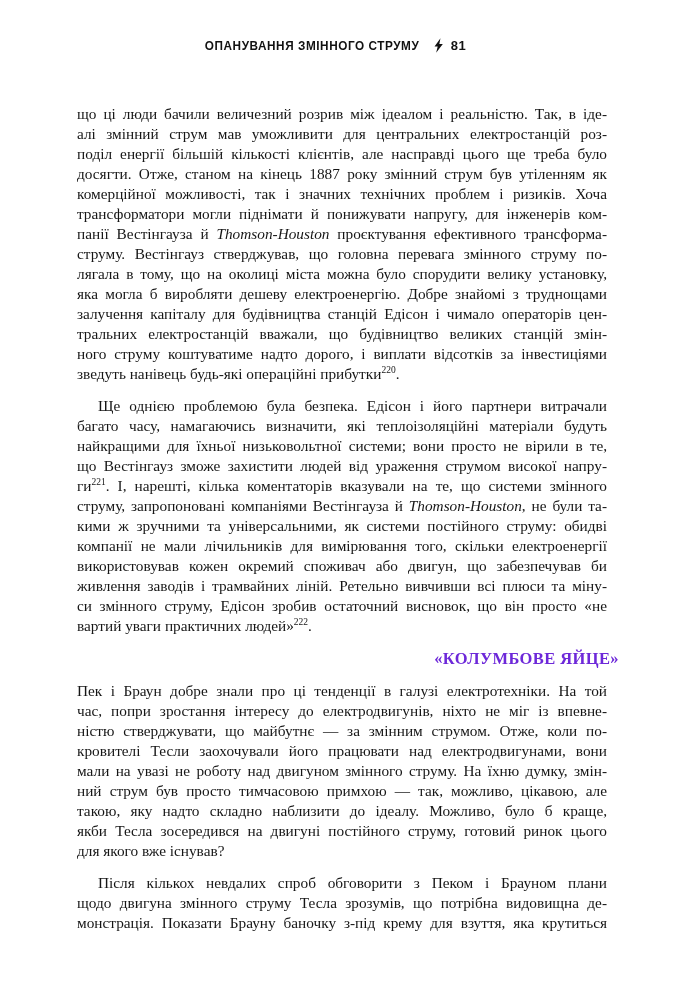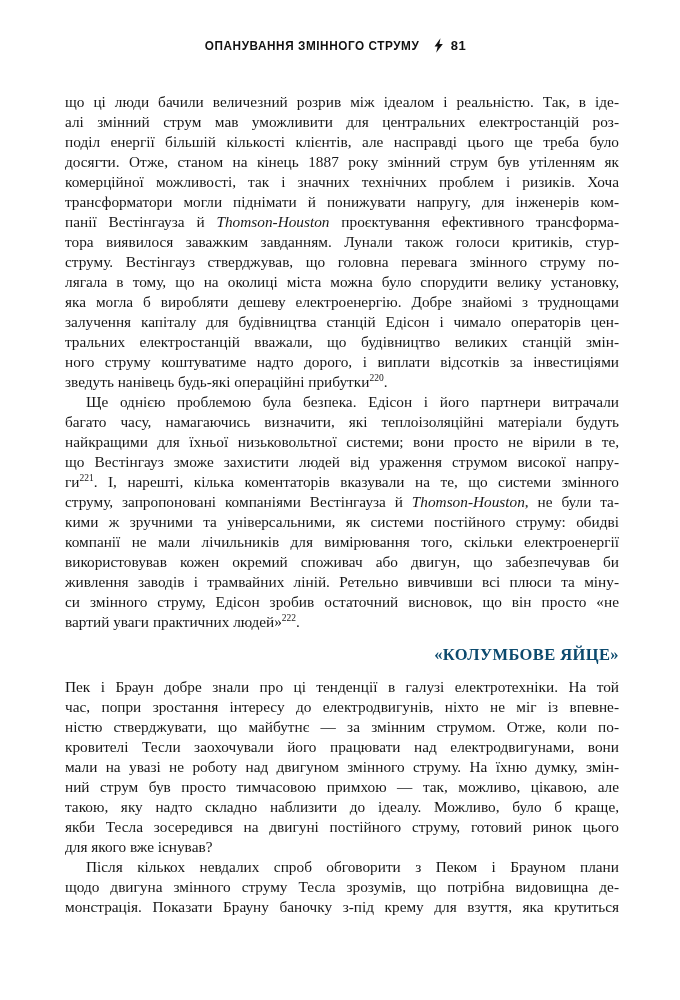--- a/index.html
+++ b/index.html
@@ -26,21 +26,21 @@
   .bolt { width: 9px; height: 15px; display: block; }
   .rh-page { font-size: 13px; letter-spacing: 0.5px; }
   .page-body {
     position: absolute;
     left: 65px; top: 92px;
     width: 554px;
     font-size: 15.3px;
     line-height: 20px;
     color: #161616;
   }
-  .para { margin: 0; }
+  .para { margin: 12px; }
   .line {
     text-align: justify;
     text-align-last: justify;
     height: 20px;
     overflow: visible;
     white-space: normal;
   }
   .line.last { text-align-last: left; }
   .line.indent { text-indent: 21px; }
   .para em { font-style: italic; }
@@ -50,21 +50,21 @@
     vertical-align: 6px;
     letter-spacing: 0;
   }
   .section-heading {
     margin: 13px 0 12px 0;
     line-height: 20px;
     text-align: right;
     font-weight: 700;
     font-size: 16.5px;
     letter-spacing: 0.4px;
-    color: #0c4a6e;
+    color: #6d28d9;
   }
 </style>
 </head>
 <body>
 
 <header class="running-head">
   <span class="rh-title">ОПАНУВАННЯ ЗМІННОГО СТРУМУ</span>
   <svg class="bolt" viewBox="0 0 10 16" xmlns="http://www.w3.org/2000/svg" aria-hidden="true">
     <polygon points="7.2,0 0.6,9.2 4.1,9.2 2.4,16 9.8,6.3 5.9,6.3" fill="#121212"></polygon>
   </svg>
@@ -73,21 +73,20 @@
 
 <main class="page-body">
     <div class="para">
       <div class="line"><span>що ці люди бачили величезний розрив між ідеалом і реальністю. Так, в іде-</span></div>
       <div class="line"><span>алі змінний струм мав уможливити для центральних електростанцій роз-</span></div>
       <div class="line"><span>поділ енергії більшій кількості клієнтів, але насправді цього ще треба було</span></div>
       <div class="line"><span>досягти. Отже, станом на кінець 1887 року змінний струм був утіленням як</span></div>
       <div class="line"><span>комерційної можливості, так і значних технічних проблем і ризиків. Хоча</span></div>
       <div class="line"><span>трансформатори могли піднімати й понижувати напругу, для інженерів ком-</span></div>
       <div class="line"><span>панії Вестінгауза й </span><em>Thomson-Houston</em><span> проєктування ефективного трансформа-</span></div>
-      <div class="line"><span>тора виявилося заважким завданням. Лунали також голоси критиків, стур-</span></div>
       <div class="line"><span>струму. Вестінгауз стверджував, що головна перевага змінного струму по-</span></div>
       <div class="line"><span>лягала в тому, що на околиці міста можна було спорудити велику установку,</span></div>
       <div class="line"><span>яка могла б виробляти дешеву електроенергію. Добре знайомі з труднощами</span></div>
       <div class="line"><span>залучення капіталу для будівництва станцій Едісон і чимало операторів цен-</span></div>
       <div class="line"><span>тральних електростанцій вважали, що будівництво великих станцій змін-</span></div>
       <div class="line"><span>ного струму коштуватиме надто дорого, і виплати відсотків за інвестиціями</span></div>
       <div class="line last"><span>зведуть нанівець будь-які операційні прибутки</span><sup>220</sup><span>.</span></div>
     </div>
     <div class="para">
       <div class="line indent"><span>Ще однією проблемою була безпека. Едісон і його партнери витрачали</span></div>

